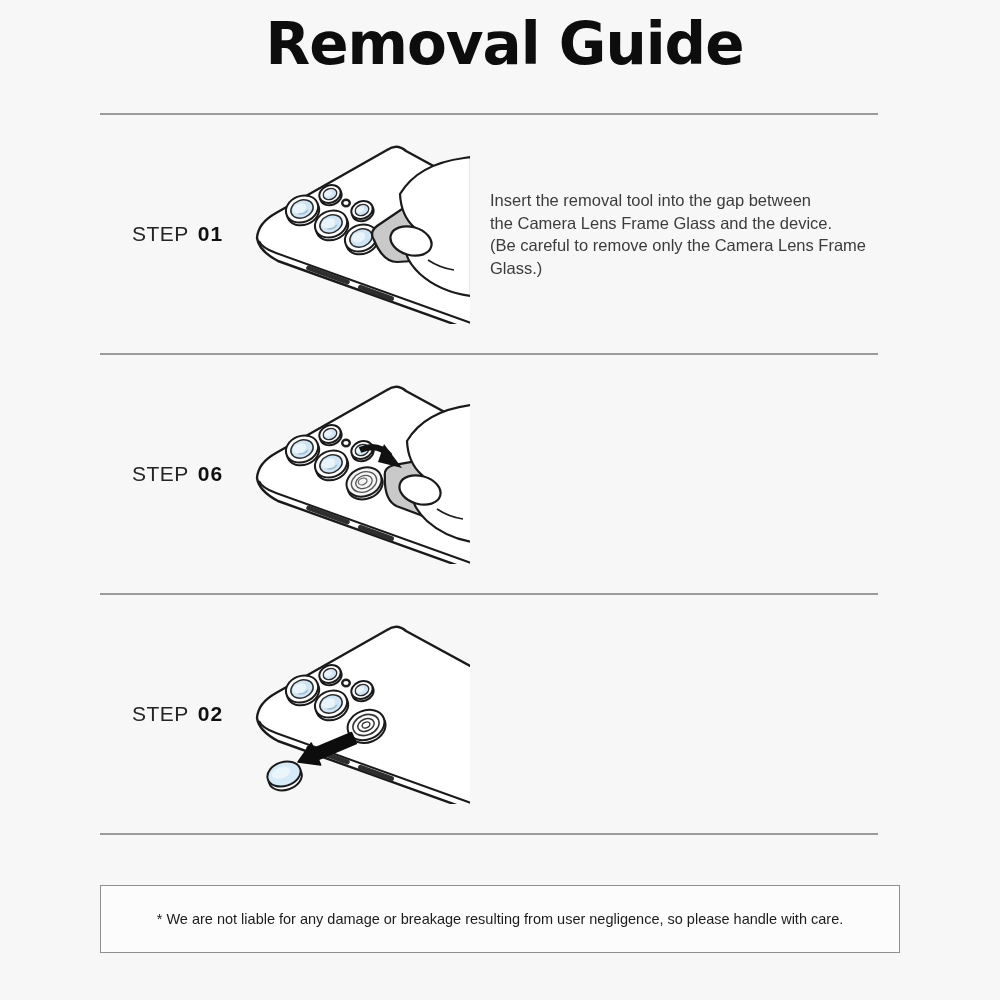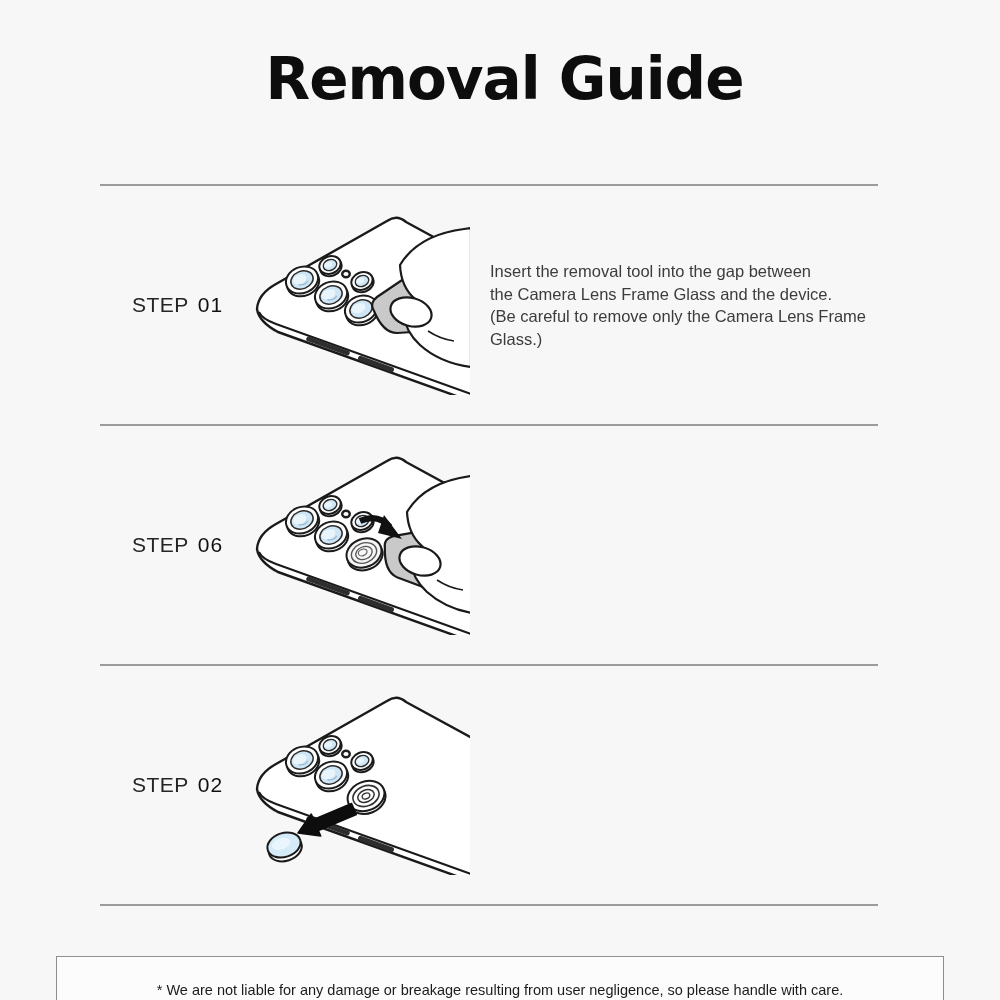--- a/index.html
+++ b/index.html
@@ -3,43 +3,43 @@
 <meta charset="utf-8">
 <style>
   html,body{margin:0;padding:0;}
   body{
     width:1000px;height:1000px;
     background:#f7f7f7;
     font-family:"Liberation Sans", sans-serif;
     color:#3c3c3c;
     overflow:hidden;
   }
-  .header{height:184px;display:flex;align-items:center;justify-content:center;padding-left:9px;}
+  .header{height:113px;display:flex;align-items:center;justify-content:center;padding-left:9px;}
   .title{
     font-family:"DejaVu Sans", sans-serif;
     font-size:58px;font-weight:800;color:#0d0d0d;
     letter-spacing:-1px;margin-top:-26px;
   }
   .steps{margin:0 122px 0 100px;border-bottom:2px solid #9b9b9b;}
   .step{
     height:238px;border-top:2px solid #9b9b9b;
     display:flex;align-items:center;
   }
   .step-label{
     width:150px;flex:0 0 150px;box-sizing:border-box;padding-left:32px;
     font-size:21px;color:#242424;letter-spacing:0.5px;white-space:nowrap;
   }
-  .step-number{font-weight:400;margin-left:9px;letter-spacing:1px;color:#111;}
+  .step-number{font-weight:700;margin-left:9px;letter-spacing:1px;color:#111;}
   .step-art{width:220px;height:180px;flex:0 0 220px;}
   .step-text{
     margin-left:20px;font-size:16.5px;line-height:22.5px;color:#3c3c3c;
     white-space:pre-line;
   }
   .disclaimer{
-    width:888px;height:68px;margin:50px auto 0;box-sizing:border-box;
+    width:800px;height:68px;margin:50px auto 0;box-sizing:border-box;
     background:#fcfcfc;border:1.5px solid #8f8f8f;
     display:flex;align-items:center;justify-content:center;
     font-size:14.5px;color:#1c1c1c;
   }
   svg{display:block;}
 </style>
 </head>
 <body>
 
 <div class="header">

